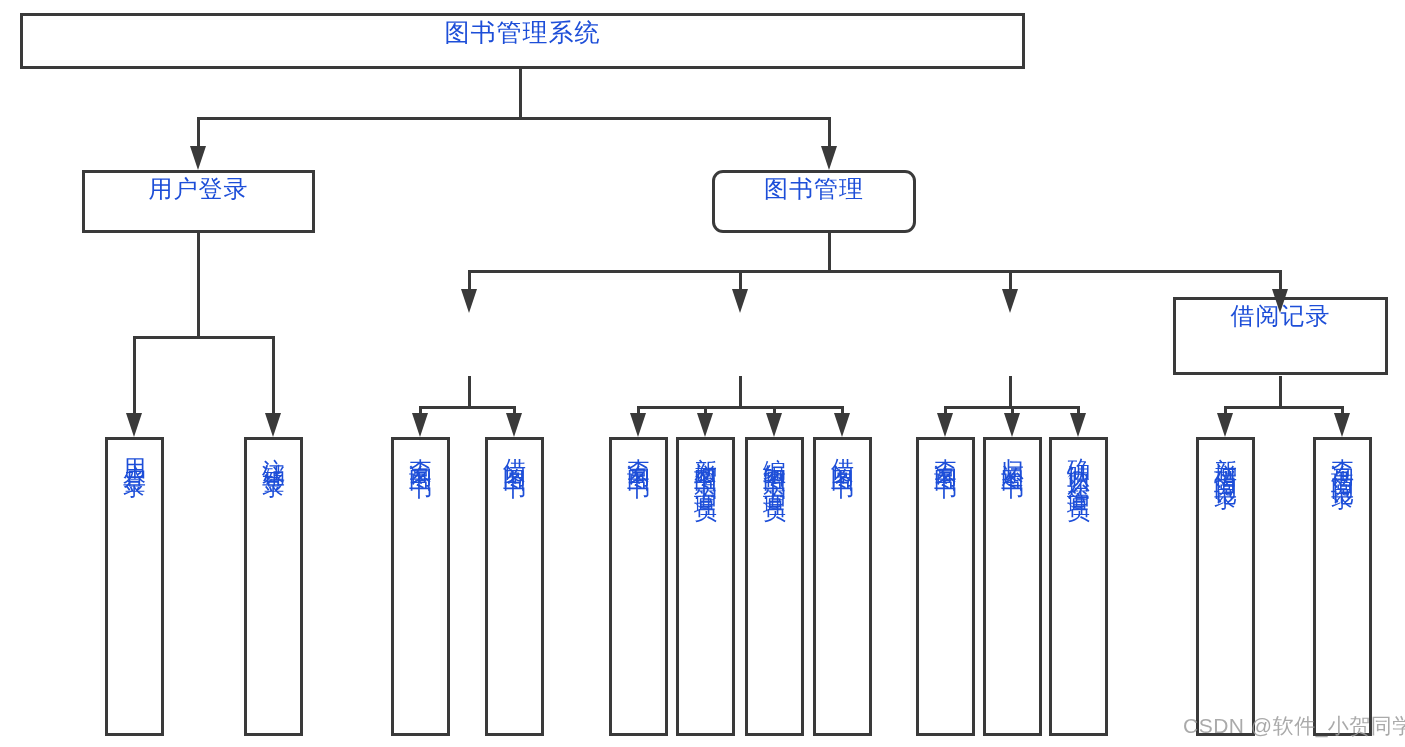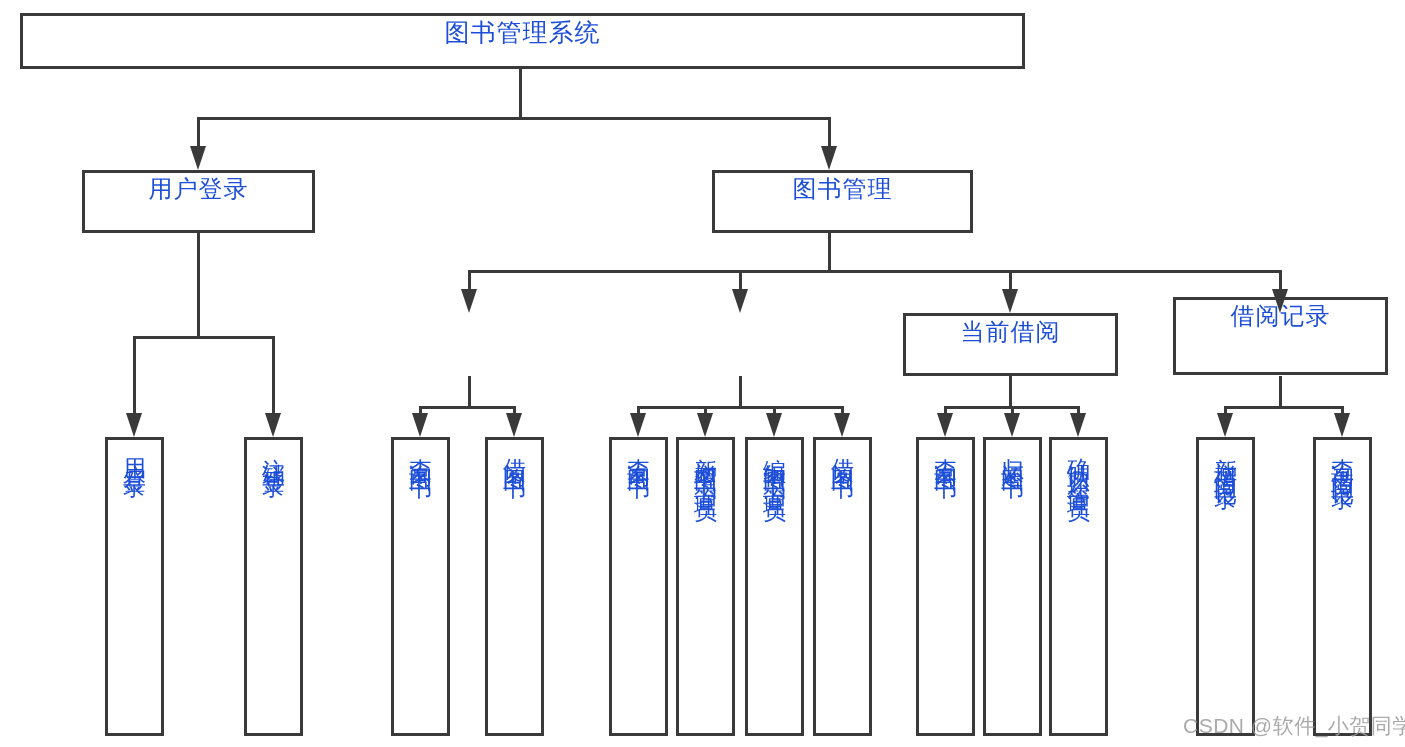--- a/index.html
+++ b/index.html
@@ -64,27 +64,24 @@
 
 <div id="canvas">
 
   <div class="node root" style="left:20px; top:13px; width:1005px; height:56px;">
     <span class="h-label">图书管理系统</span>
   </div>
 
   <div class="node" style="left:82px; top:170px; width:233px; height:63px;">
     <span class="h-label">用户登录</span>
   </div>
-  <div class="node" style="left:712px; top:170px; width:261px; height:63px;">
+  <div class="node" style="left:712px; top:170px; width:204px; height:63px;border-radius:11px;">
     <span class="h-label">图书管理</span>
   </div>
 
-  <div class="node" style="left:903px; top:313px; width:215px; height:63px;">
-    <span class="h-label">当前借阅</span>
-  </div>
   <div class="node" style="left:1173px; top:297px; width:215px; height:78px;">
     <span class="h-label">借阅记录</span>
   </div>
 
   <div class="node" style="left:105px; top:437px; width:59px; height:299px;">
     <span class="v-label">用户登录</span>
   </div>
   <div class="node" style="left:244px; top:437px; width:59px; height:299px;">
     <span class="v-label">注销登录</span>
   </div>

